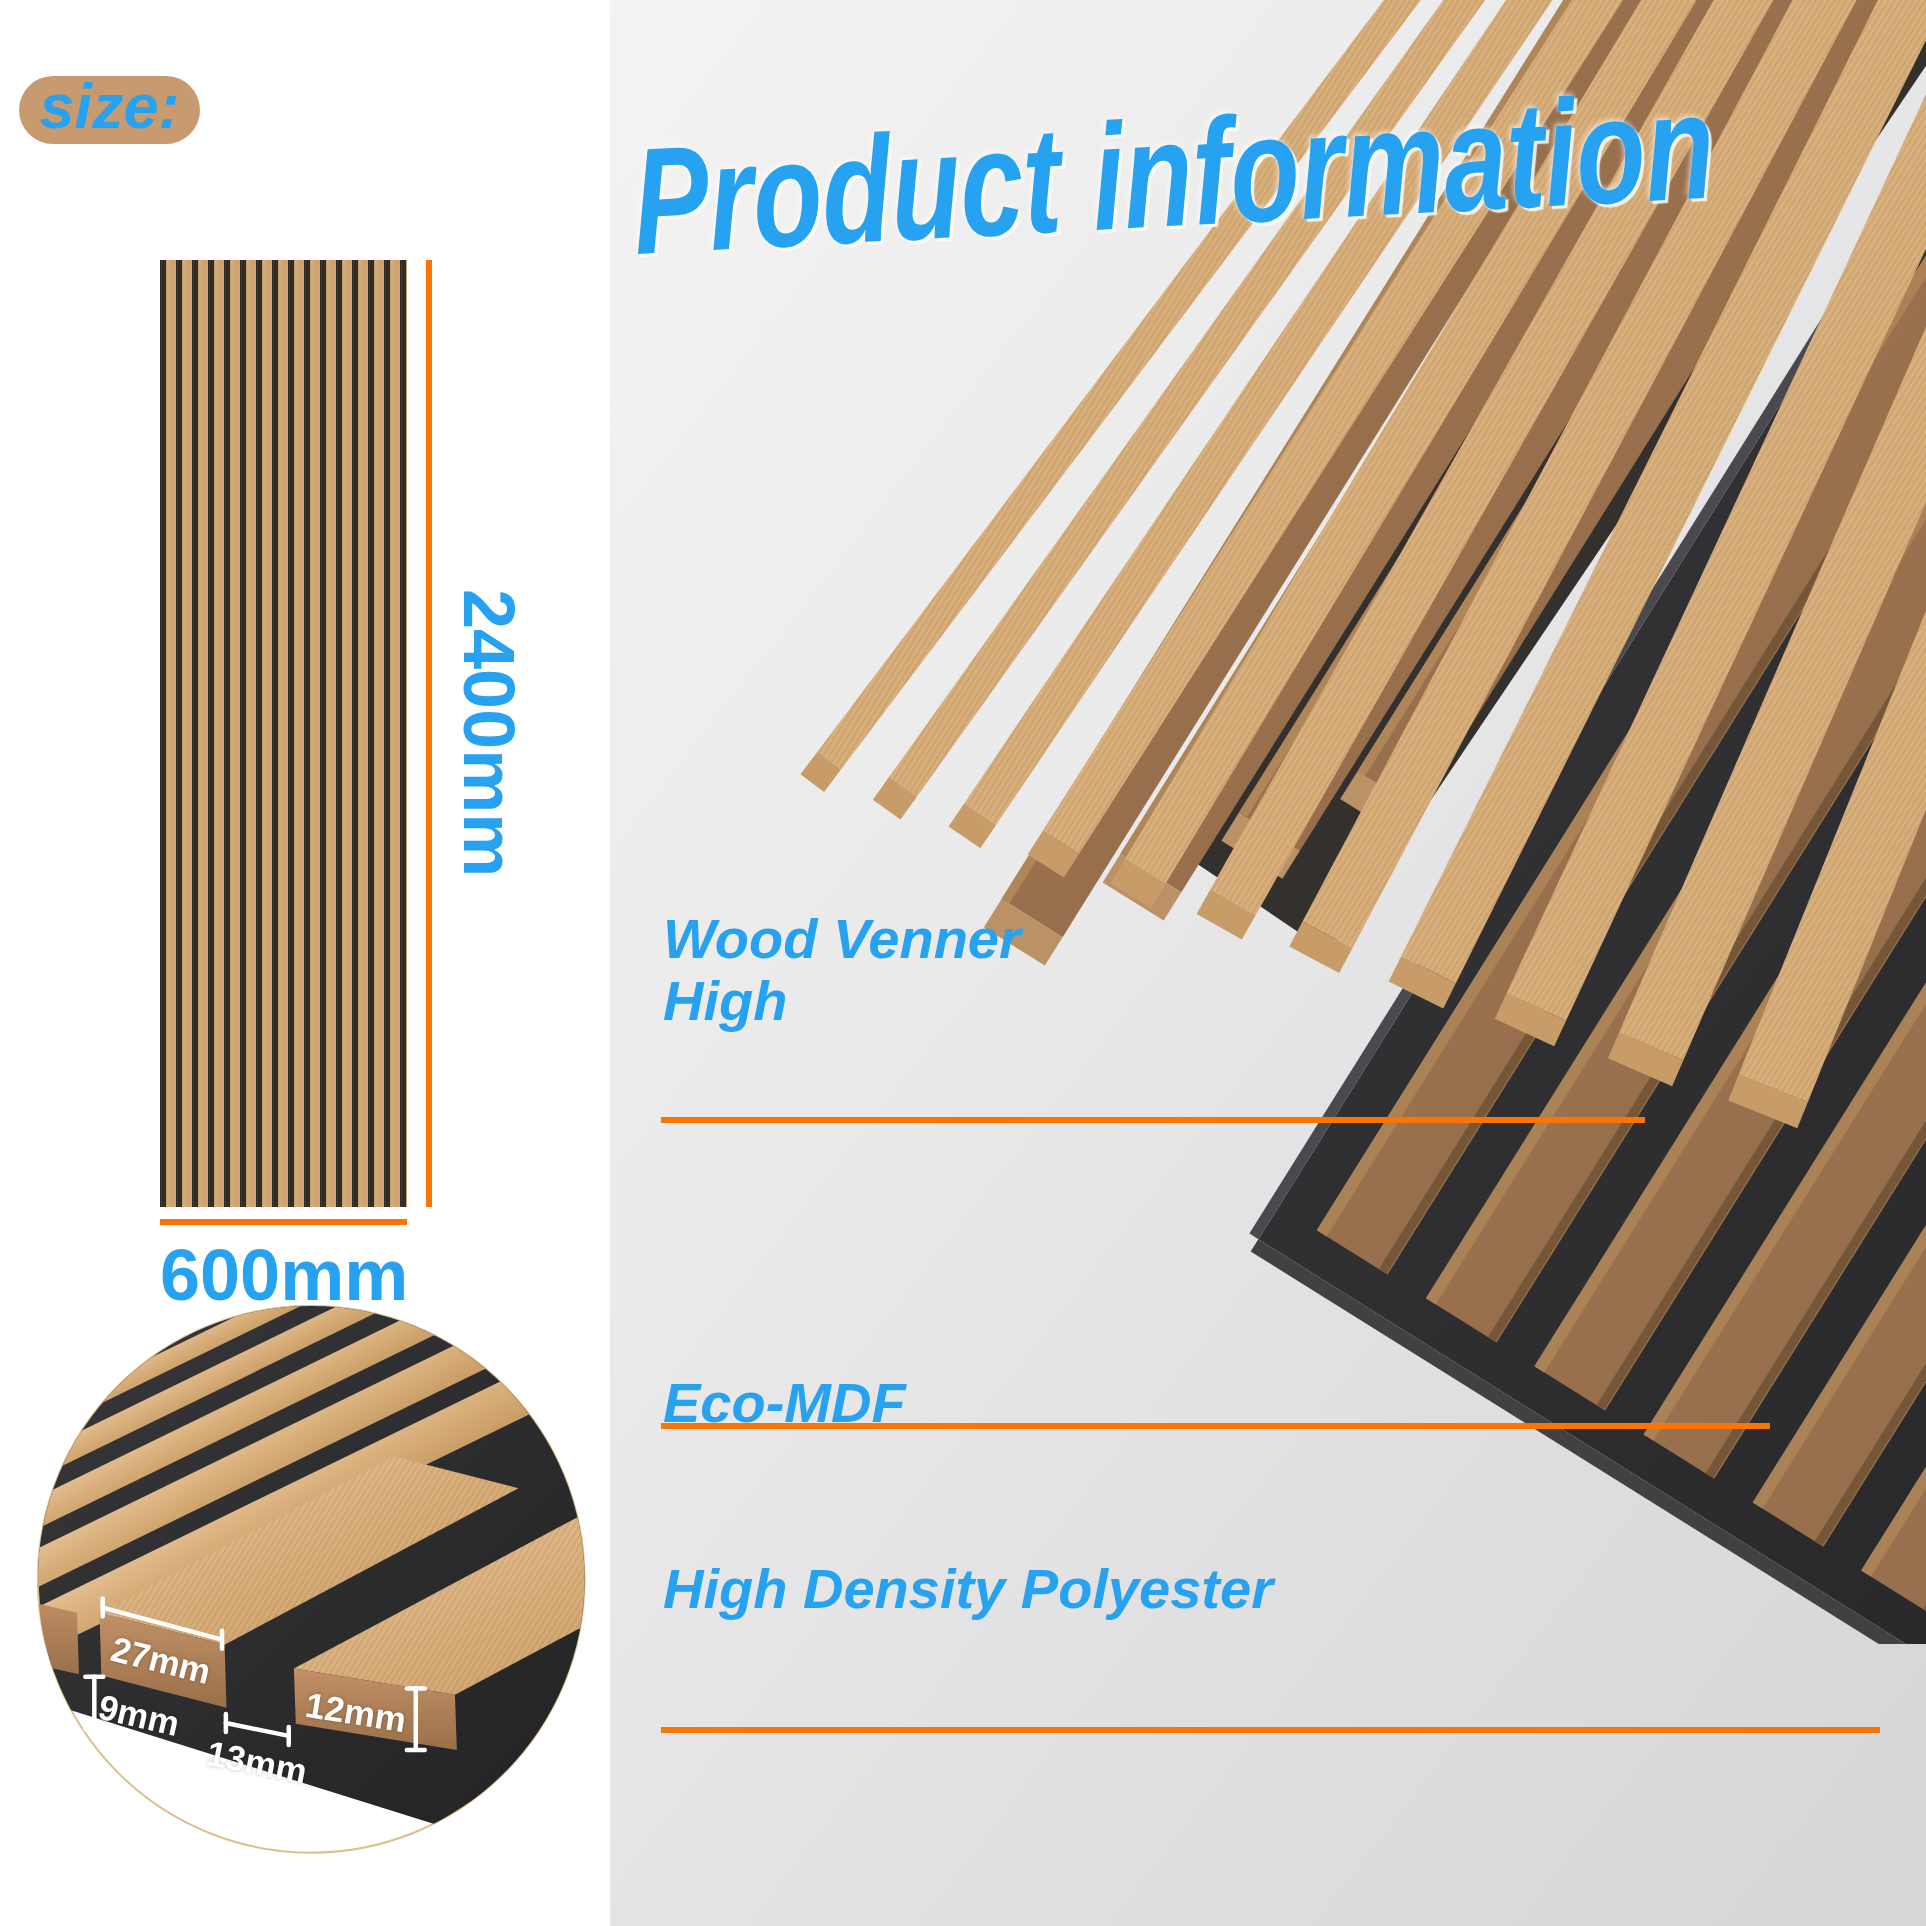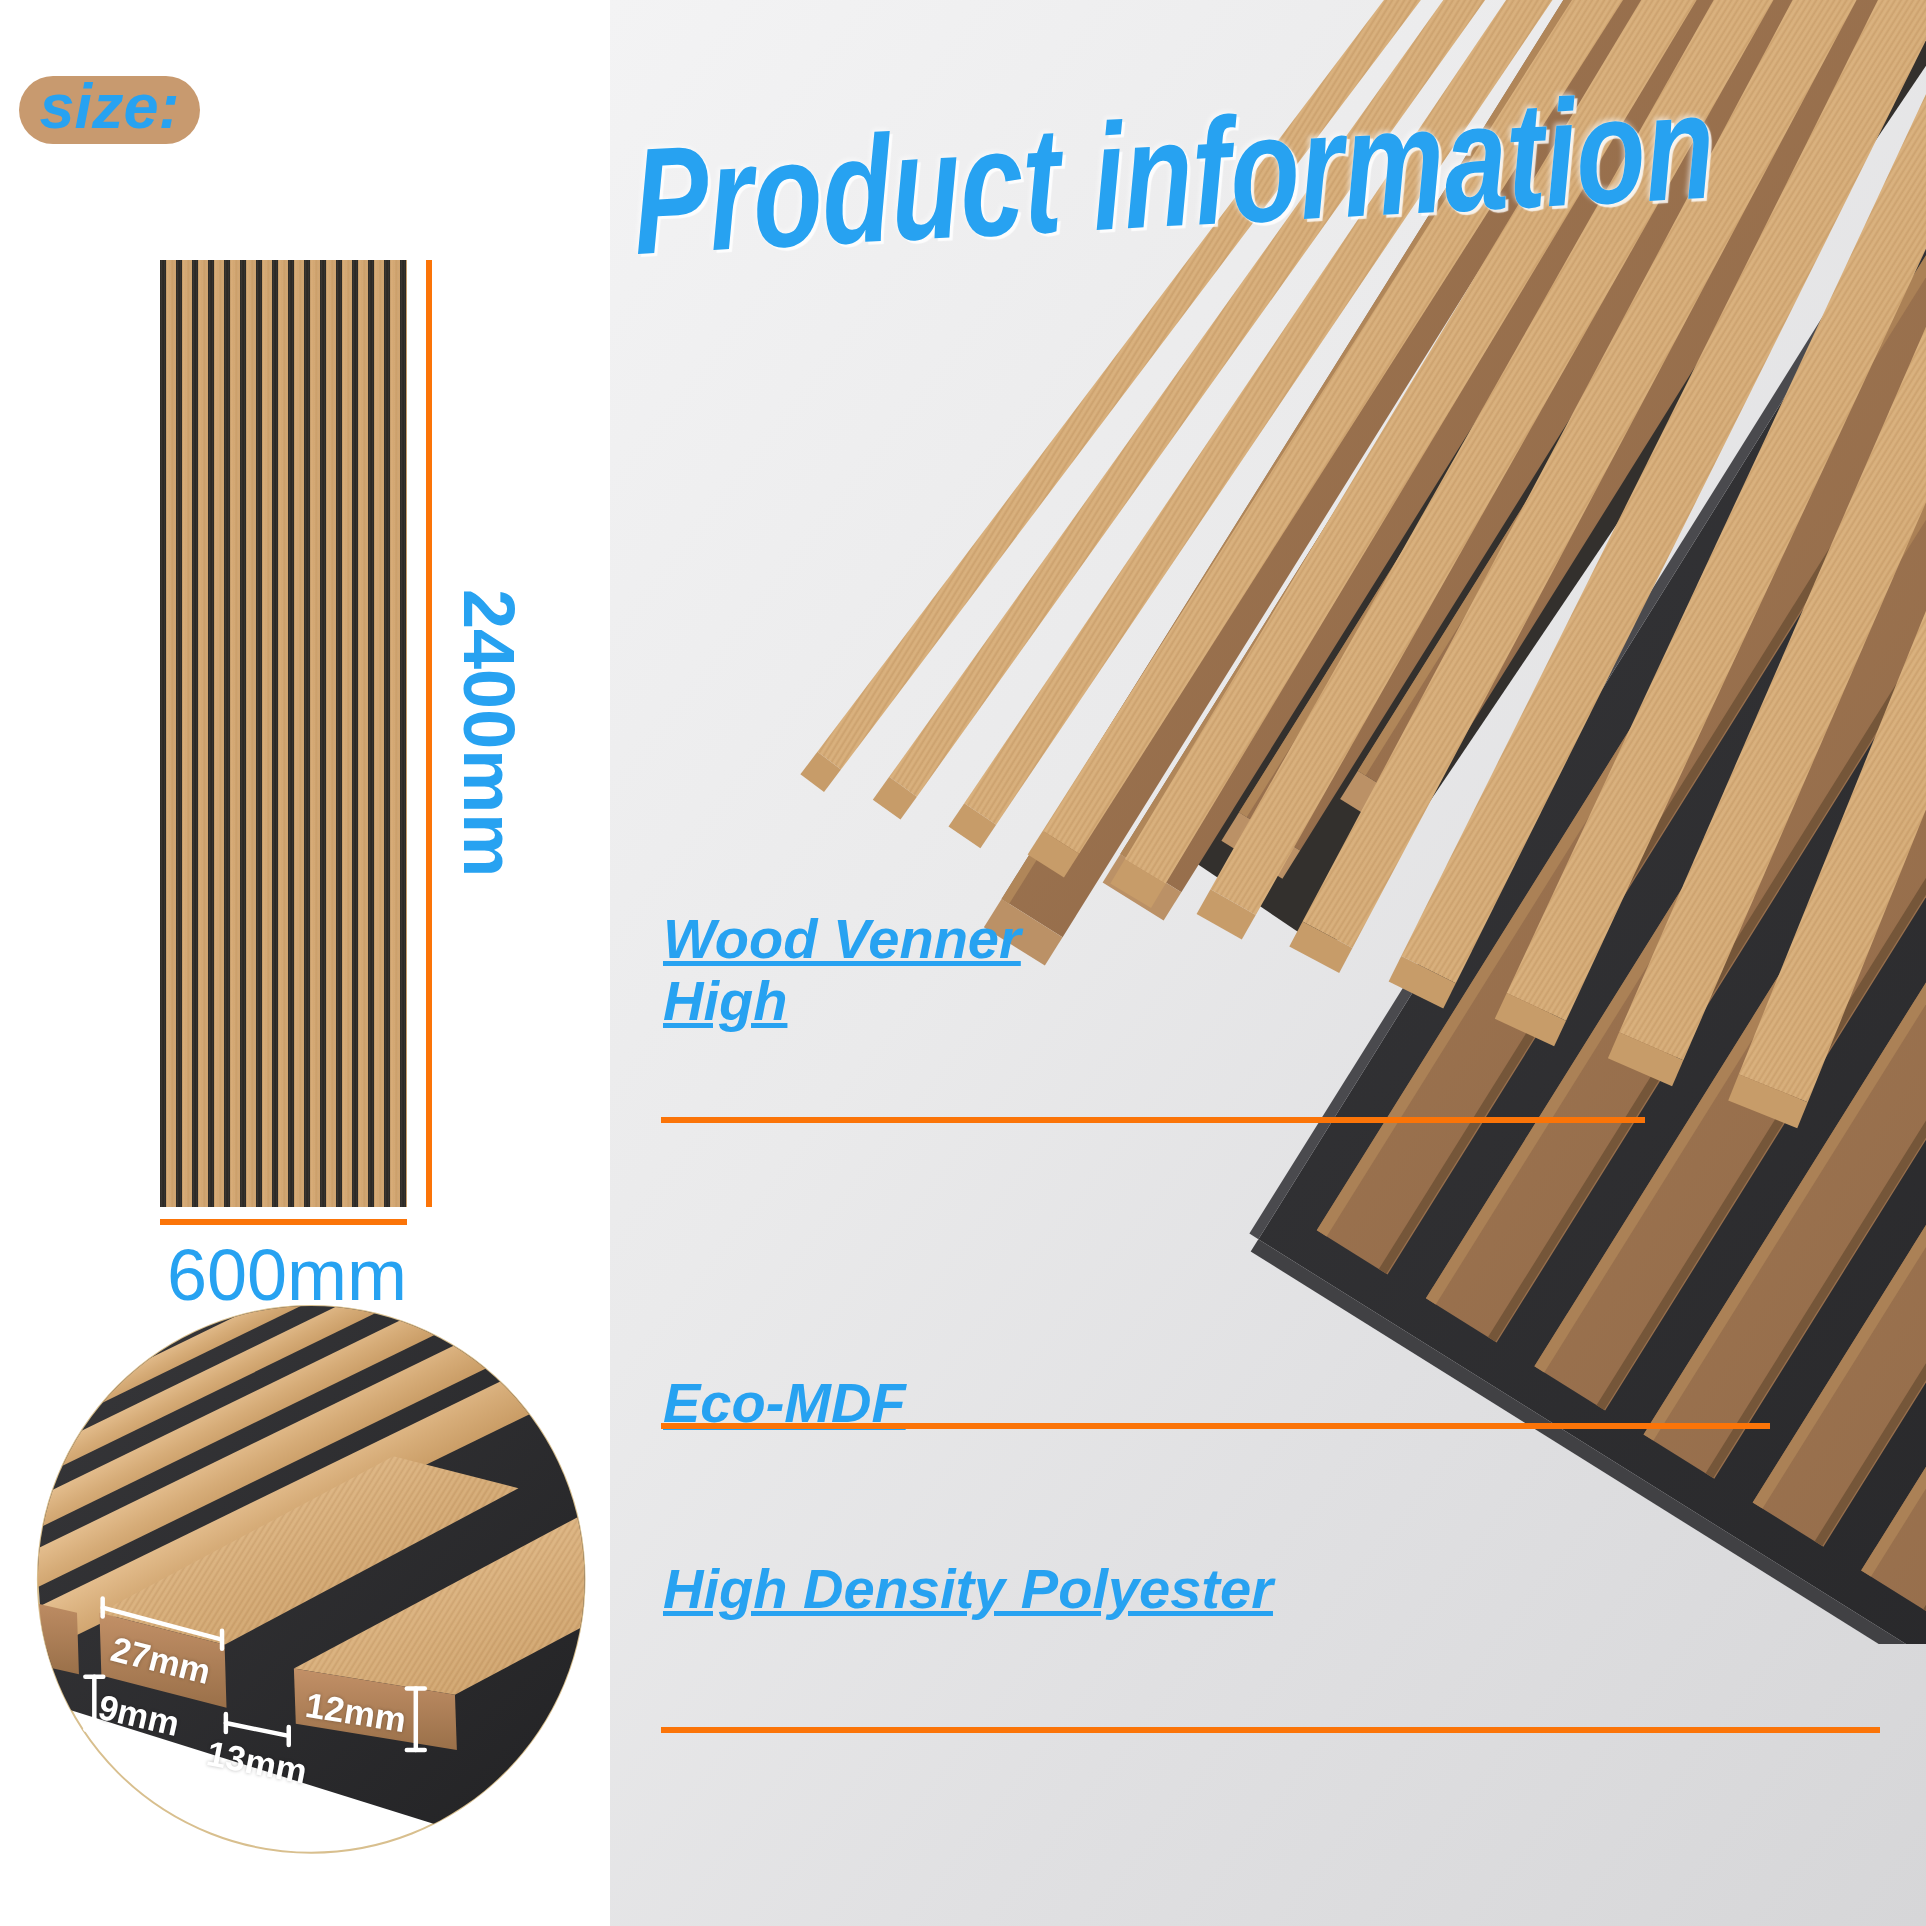--- a/index.html
+++ b/index.html
@@ -42,33 +42,33 @@
         #332f2a 0px, #2c2925 5.8px, #d1a570 5.8px, #d7ab76 8.3px, #cb9f6a 13px, #d1a570 16px);
   }
   .dim-v{position:absolute;left:426px;top:260px;width:5.8px;height:947px;background:var(--orange);z-index:2;}
   .dim-h{position:absolute;left:160px;top:1219px;width:247px;height:5.8px;background:var(--orange);z-index:2;}
   .h-dim-label{
     position:absolute;left:439px;top:260px;height:947px;width:100px;z-index:2;
     writing-mode:vertical-rl;display:flex;align-items:center;justify-content:center;
     font-size:72px;font-weight:bold;color:var(--blue);
   }
   .w-dim-label{
-    position:absolute;left:160px;top:1234px;width:247px;text-align:right;z-index:2;
-    font-size:72px;font-weight:normal;color:var(--blue);
+    position:absolute;left:160px;top:1234px;width:247px;text-align:center;z-index:2;
+    font-size:72px;font-weight:bold;color:var(--blue);
   }
   #detailSvg{position:absolute;left:0;top:1284px;z-index:2;}
   .dim-note{
     position:absolute;z-index:4;color:#ffffff;font-weight:bold;font-size:35px;line-height:1;
     text-shadow:0 0 3.9px rgba(0,0,0,.28);white-space:nowrap;
   }
   .layer-label{
     position:absolute;left:663px;z-index:6;color:var(--blue);
     font-style:italic;font-weight:bold;font-size:56px;white-space:nowrap;
   }
-  .layer-label span{display:block;text-decoration:underline;}
+  .layer-label span{display:block;}
   #layer0{top:908px;line-height:62px;}
   #layer1{top:1332px;line-height:62px;margin-top:40px;}
   #layer2{top:1553px;line-height:72px;text-align:center;}
   .layer-line{position:absolute;height:6.4px;background:var(--orange);z-index:6;}
   #line0{left:661px;top:1117px;width:984px;}
   #line1{left:661px;top:1423px;width:1109px;}
   #line2{left:661px;top:1727px;width:1219px;}
 </style>
 </head>
 <body>

